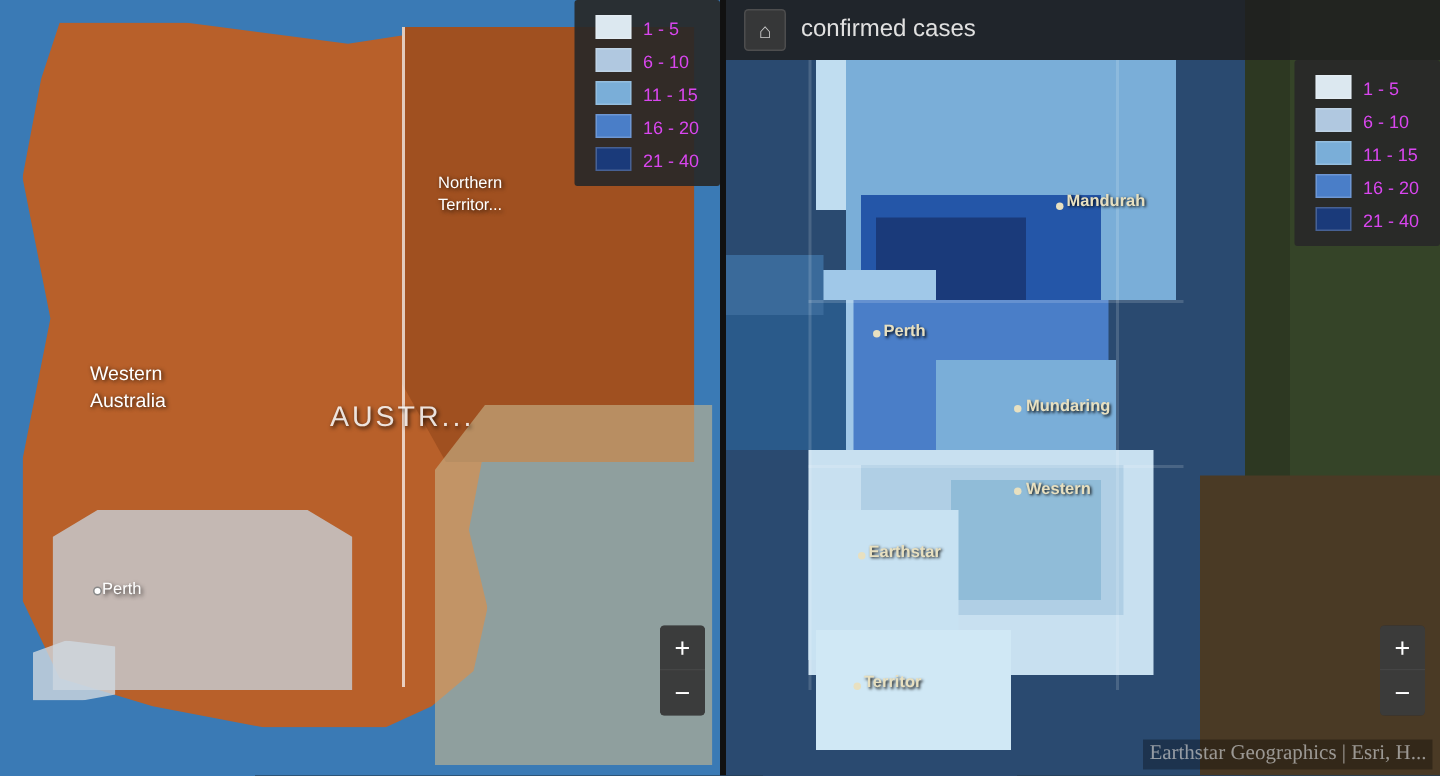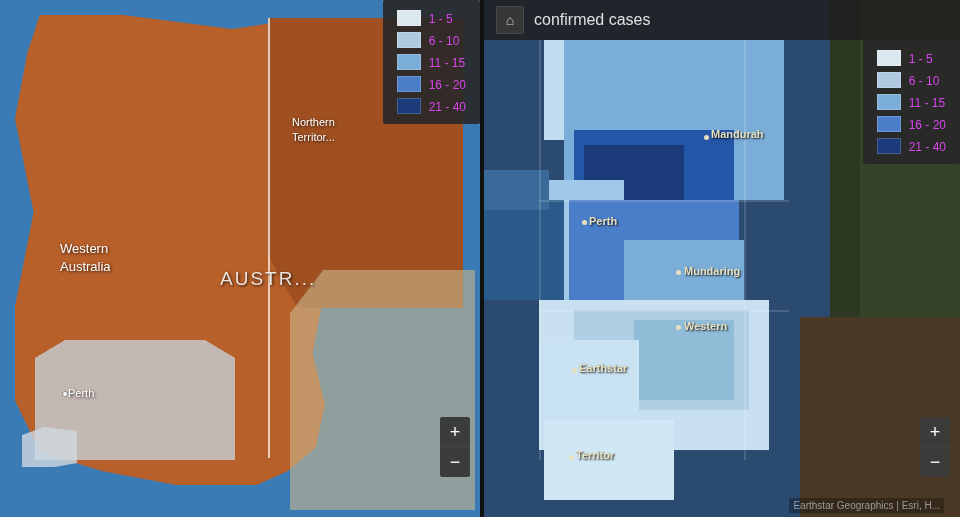--- a/index.html
+++ b/index.html
@@ -165,25 +165,26 @@
     .header-title {
       color: #e0e0e0;
       font-size: 16px;
       font-weight: normal;
     }
 
     
     .attribution {
       position: absolute;
       bottom: 4px;
-      right: 16px;
+      right: 5px;
       color: rgba(200,200,200,0.7);
-      font-size: 10px;
+      font-size: 14px;
       background: rgba(0,0,0,0.3);
       padding: 2px 4px;
+      font-family: Liberation Serif, serif;
     }
   </style>
 </head>
 <body>
 
 <div class="map-left">
 
   <div style="position:absolute;inset:0;background:#3a7ab5;"></div>
 
   <div style="position:absolute;left:15px;top:15px;width:310px;height:470px;background:#b8602a;clip-path:polygon(8% 0%,35% 0%,70% 3%,90% 1%,100% 6%,100% 25%,96% 45%,100% 58%,96% 72%,100% 83%,97% 92%,88% 97%,78% 100%,52% 100%,28% 97%,8% 93%,0% 82%,0% 62%,6% 42%,0% 22%,4% 8%);"></div>

